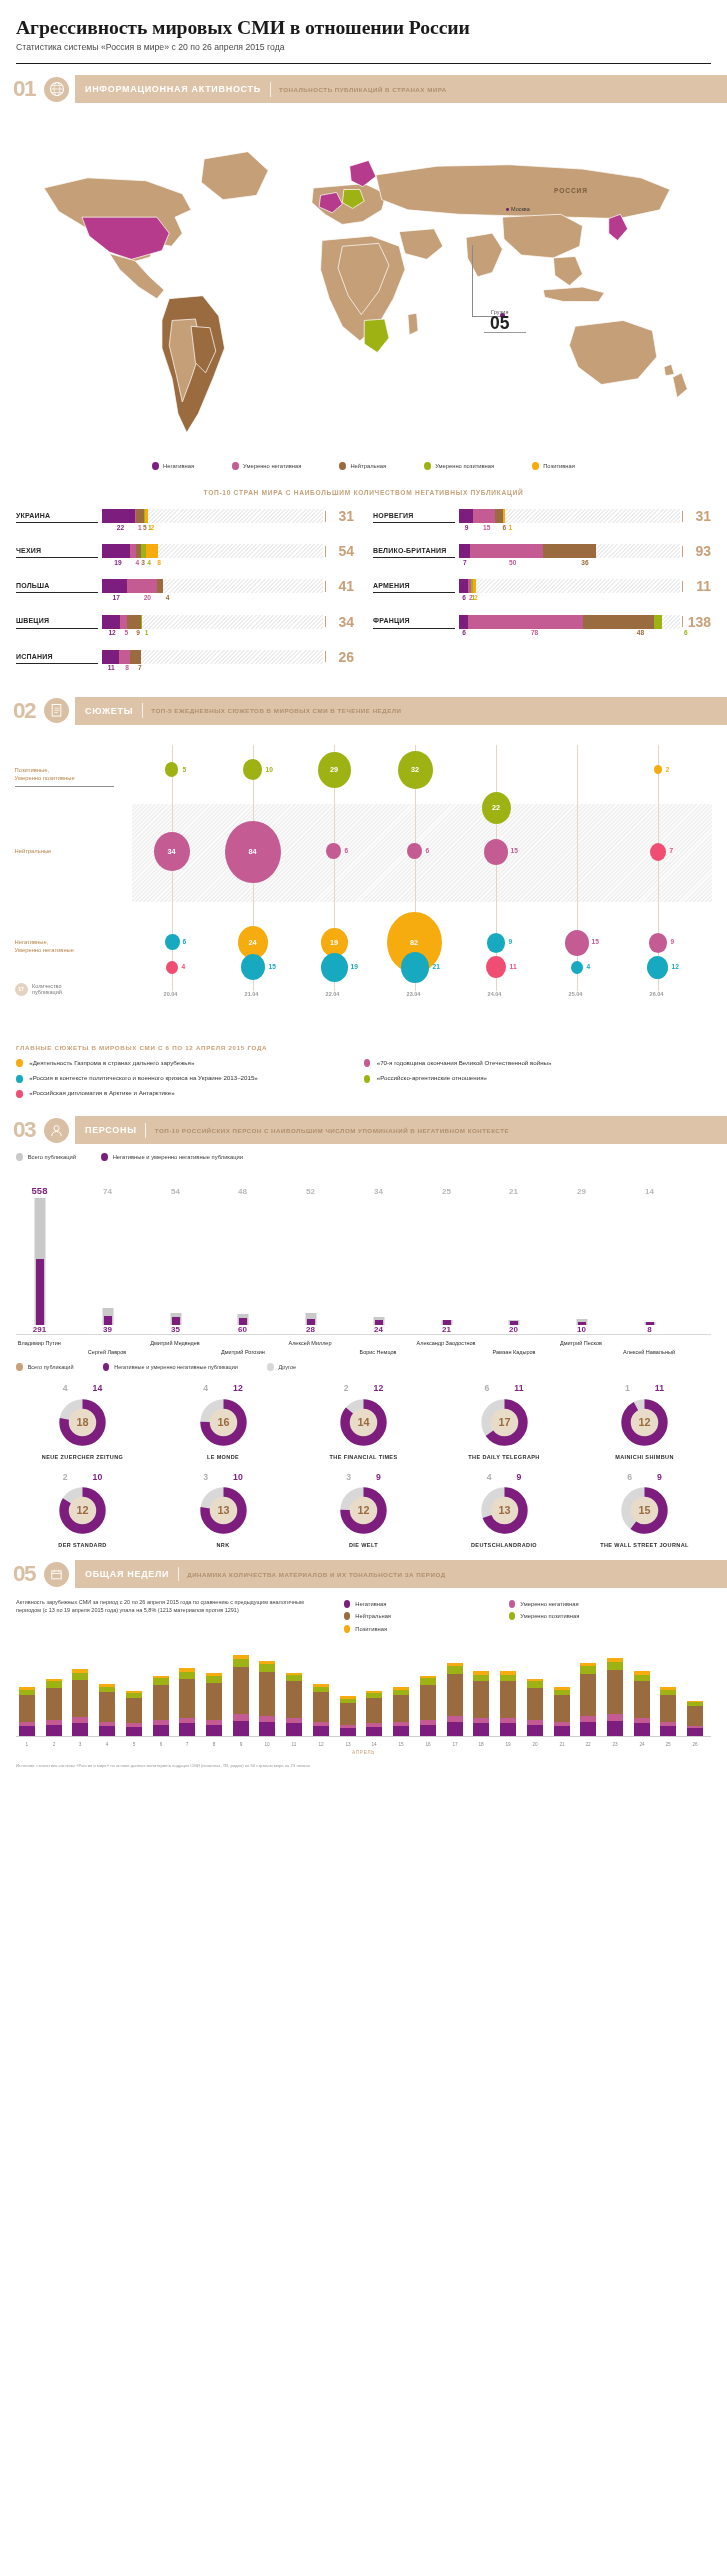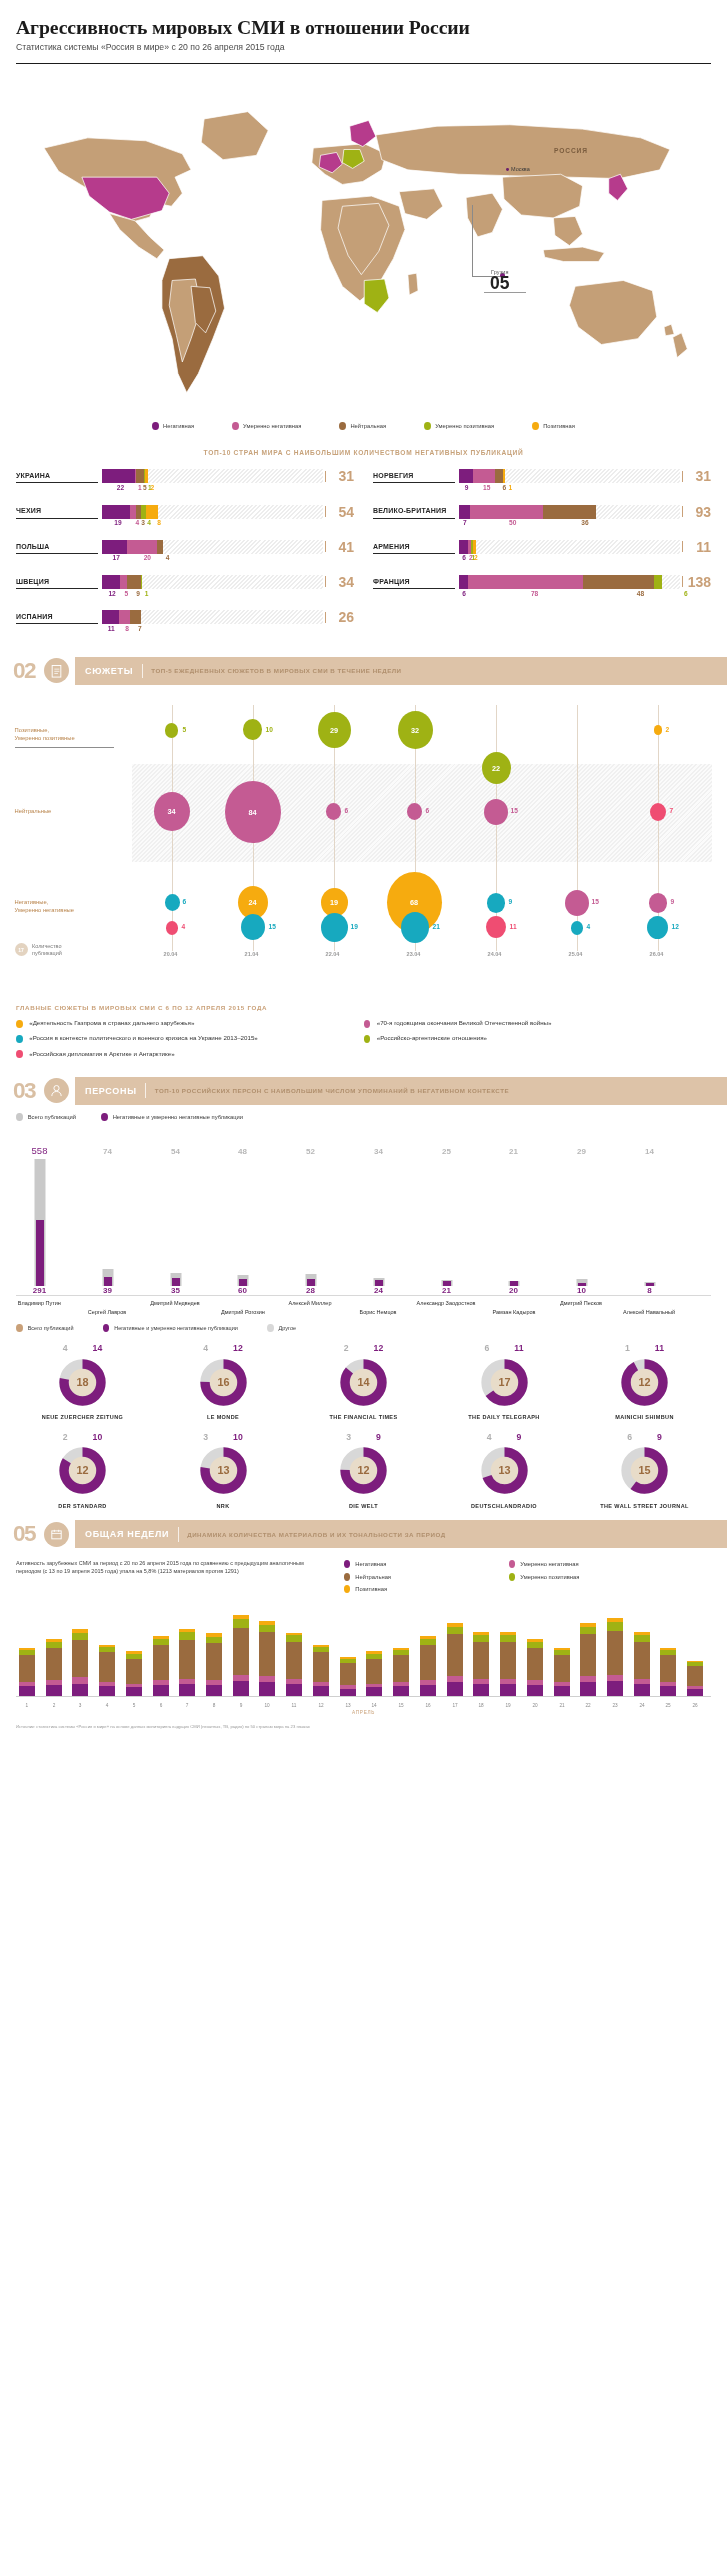--- a/index.html
+++ b/index.html
@@ -91,21 +91,21 @@
   .plotcol { width:50%; }
   .plotitem { display:flex; gap:6.6px; margin-bottom:6.6px; align-items:flex-start; }
   .plotitem .dot { margin-top:0.7px; }
   .plotitem span { font-size:6.2px; color:#333; line-height:8px; }
 
   
   .plegend { display:flex; gap:25px; padding:8.7px 16px 0 16px; }
   .plegend .li { display:flex; align-items:center; gap:5.1px; font-size:5.8px; color:#3a3a3a; }
   .persons { position:relative; margin:11.7px 16px 0 16px; height:182px; }
   .pcol { position:absolute; bottom:20.4px; width:47px; text-align:center; }
-  .ptot { font-size:9.5px; font-weight:400; color:#7d1d7d; margin-bottom:2.2px; }
+  .ptot { font-size:9.5px; font-weight:700; color:#7d1d7d; margin-bottom:2.2px; }
   .ptotS { font-size:8px; font-weight:700; color:#b8b8b8; margin-bottom:2.2px; }
   .pbars { position:relative; height:127px; }
   .pgray { position:absolute; bottom:0; left:50%; transform:translateX(-50%); width:11px; background:#c9c9c9; }
   .ppur { position:absolute; bottom:0; left:50%; transform:translateX(-50%); width:8px; background:#7d1d7d; }
   .pneg { font-size:8px; font-weight:700; color:#7d1d7d; }
   .pbase { position:absolute; left:0; right:0; bottom:19.7px; height:0.7px; background:#d8d8d8; }
   .pname { position:absolute; font-size:5.5px; color:#2b2b2b; text-align:center; width:70px; }
 
   
   .dlegend { display:flex; gap:29px; padding:8.7px 16px 0 16px; }
@@ -135,20 +135,35 @@
 <body>
 
 <div class="page">
 
   <div class="hdr">
     <h1>Агрессивность мировых СМИ в отношении России</h1>
     <h2>Статистика системы «Россия в мире» с 20 по 26 апреля 2015 года</h2>
   </div>
   <div class="rule"></div>
 
+  <div class="sec">
+    <div class="num">01</div>
+    <div class="badge">
+      <svg width="16" height="16" viewBox="0 0 22 22">
+          <circle cx="11" cy="11" r="9" fill="none" stroke="#fff" stroke-width="1.4"></circle>
+          <ellipse cx="11" cy="11" rx="4" ry="9" fill="none" stroke="#fff" stroke-width="1"></ellipse>
+          <path d="M2 11h18M4 6h14M4 16h14" stroke="#fff" stroke-width="1" fill="none"></path>
+        </svg>
+    </div>
+    <div class="band">
+      <div class="t1">ИНФОРМАЦИОННАЯ АКТИВНОСТЬ</div>
+      <div class="sep"></div>
+      <div class="t2">ТОНАЛЬНОСТЬ ПУБЛИКАЦИЙ В СТРАНАХ МИРА</div>
+    </div>
+  </div>
 
   <div class="mapwrap">
     <svg width="727" height="342" viewBox="0 0 998 470">
 
       <path d="M60 110 L120 96 L200 100 L250 118 L262 140 L240 150 L250 172 L235 190 L215 186 L205 205 L180 212 L158 200 L140 178 L110 160 L80 142 Z" fill="#c49f77" stroke="#fff" stroke-width="1"></path>
 
       <path d="M112 150 L215 150 L232 172 L222 196 L180 208 L150 198 L122 176 Z" fill="#b63b8c" stroke="#fff" stroke-width="1"></path>
 
       <path d="M280 70 L340 60 L368 86 L352 120 L306 126 L276 102 Z" fill="#c49f77" stroke="#fff" stroke-width="1"></path>
 
@@ -438,21 +453,21 @@
       <div class="bublab" style="left: 411px; top: 112px; color: rgb(196, 91, 147);">6</div>
       <div class="bub" style="width: 29px; height: 32px; left: 467px; top: 57px; background: rgb(159, 178, 20);">22</div>
       <div class="bub" style="width: 24px; height: 26px; left: 469px; top: 104px; background: rgb(196, 91, 147);"></div>
       <div class="bublab" style="left: 496px; top: 112px; color: rgb(196, 91, 147);">15</div>
       <div class="bub" style="width: 16px; height: 18px; left: 635px; top: 108px; background: rgb(239, 77, 114);"></div>
       <div class="bublab" style="left: 655px; top: 112px; color: rgb(239, 77, 114);">7</div>
       <div class="bub" style="width: 15px; height: 16.5px; left: 150px; top: 199px; background: rgb(23, 169, 191);"></div>
       <div class="bublab" style="left: 168px; top: 203px; color: rgb(23, 169, 191);">6</div>
       <div class="bub" style="width: 30px; height: 33px; left: 223px; top: 191px; background: rgb(246, 171, 15);">24</div>
       <div class="bub" style="width: 27px; height: 29px; left: 306px; top: 193px; background: rgb(246, 171, 15);">19</div>
-      <div class="bub" style="width: 55px; height: 61px; left: 372px; top: 177px; background: rgb(246, 171, 15);">68</div>
+      <div class="bub" style="width: 55px; height: 61px; left: 372px; top: 177px; background: rgb(246, 171, 15);">82</div>
       <div class="bub" style="width: 18.4px; height: 20px; left: 472px; top: 198px; background: rgb(23, 169, 191);"></div>
       <div class="bublab" style="left: 494px; top: 203px; color: rgb(23, 169, 191);">9</div>
       <div class="bub" style="width: 24px; height: 26px; left: 550px; top: 195px; background: rgb(196, 91, 147);"></div>
       <div class="bublab" style="left: 577px; top: 203px; color: rgb(196, 91, 147);">15</div>
       <div class="bub" style="width: 18.4px; height: 20px; left: 634px; top: 198px; background: rgb(196, 91, 147);"></div>
       <div class="bublab" style="left: 656px; top: 203px; color: rgb(196, 91, 147);">9</div>
       <div class="bub" style="width: 12.2px; height: 13.5px; left: 151px; top: 226px; background: rgb(239, 77, 114);"></div>
       <div class="bublab" style="left: 167px; top: 228px; color: rgb(239, 77, 114);">4</div>
       <div class="bub" style="width: 24px; height: 26px; left: 226px; top: 219px; background: rgb(23, 169, 191);"></div>
       <div class="bublab" style="left: 254px; top: 228px; color: rgb(23, 169, 191);">15</div>

